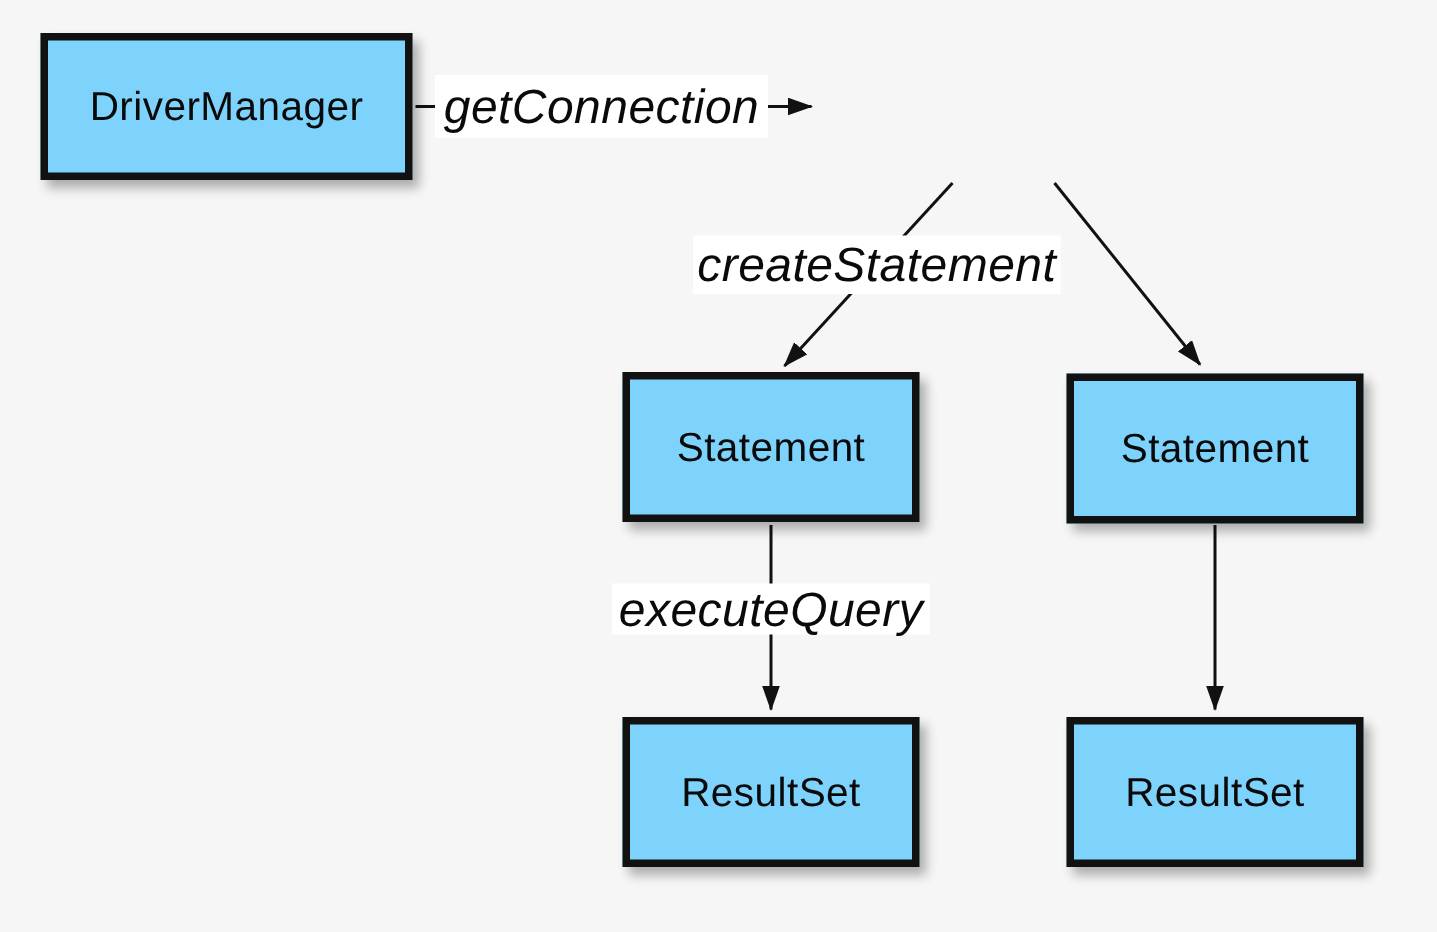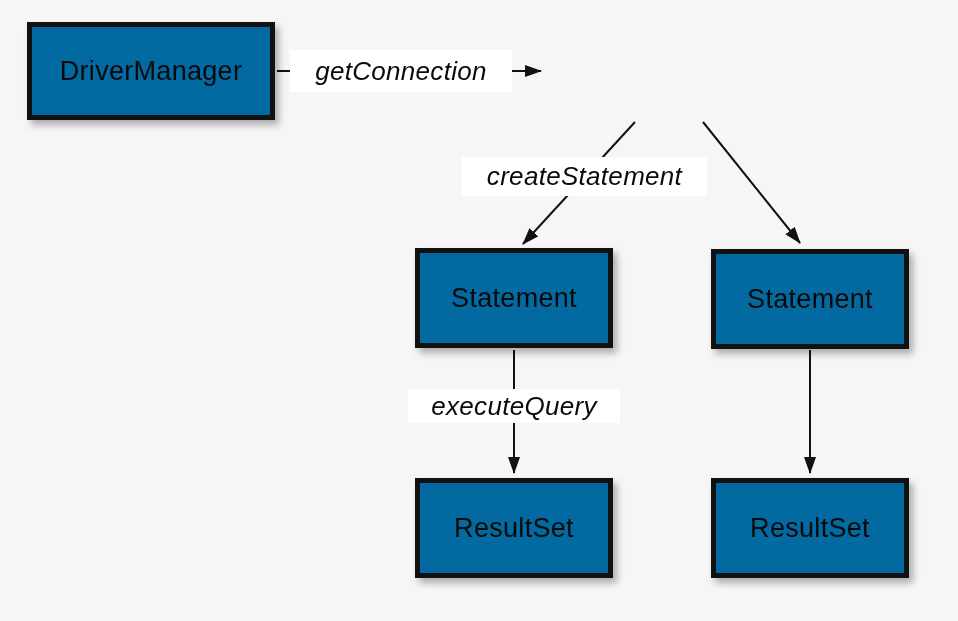--- a/index.html
+++ b/index.html
@@ -19,38 +19,38 @@
   svg.edges {
     position: absolute;
     left: 0; top: 0;
     width: 958px; height: 621px;
     z-index: 1;
   }
   .node {
     position: absolute;
     z-index: 3;
     box-sizing: border-box;
-    background: #0369a1;
+    background: #7dd3fc;
     border: 5px solid #111111;
     box-shadow: 4px 5px 7px rgba(0,0,0,0.30);
     display: flex;
     align-items: center;
     justify-content: center;
     font-size: 27px;
     letter-spacing: 0.3px;
     white-space: nowrap;
   }
   .edge-label {
     position: absolute;
     z-index: 2;
     background: #ffffff;
     display: flex;
     align-items: center;
     justify-content: center;
-    font-size: 26px;
+    font-size: 32px;
     font-style: italic;
     letter-spacing: 0.3px;
     white-space: nowrap;
   }
   #node-driver-manager { left: 27px;  top: 22px;  width: 248px; height: 98px; }
   #node-connection     { left: 545px; top: 21px;  width: 250px; height: 99px; }
   #node-statement-left { left: 415px; top: 248px; width: 198px; height: 100px; }
   #node-statement-right{ left: 711px; top: 249px; width: 198px; height: 100px; }
   #node-resultset-left { left: 415px; top: 478px; width: 198px; height: 100px; }
   #node-resultset-right{ left: 711px; top: 478px; width: 198px; height: 100px; }

